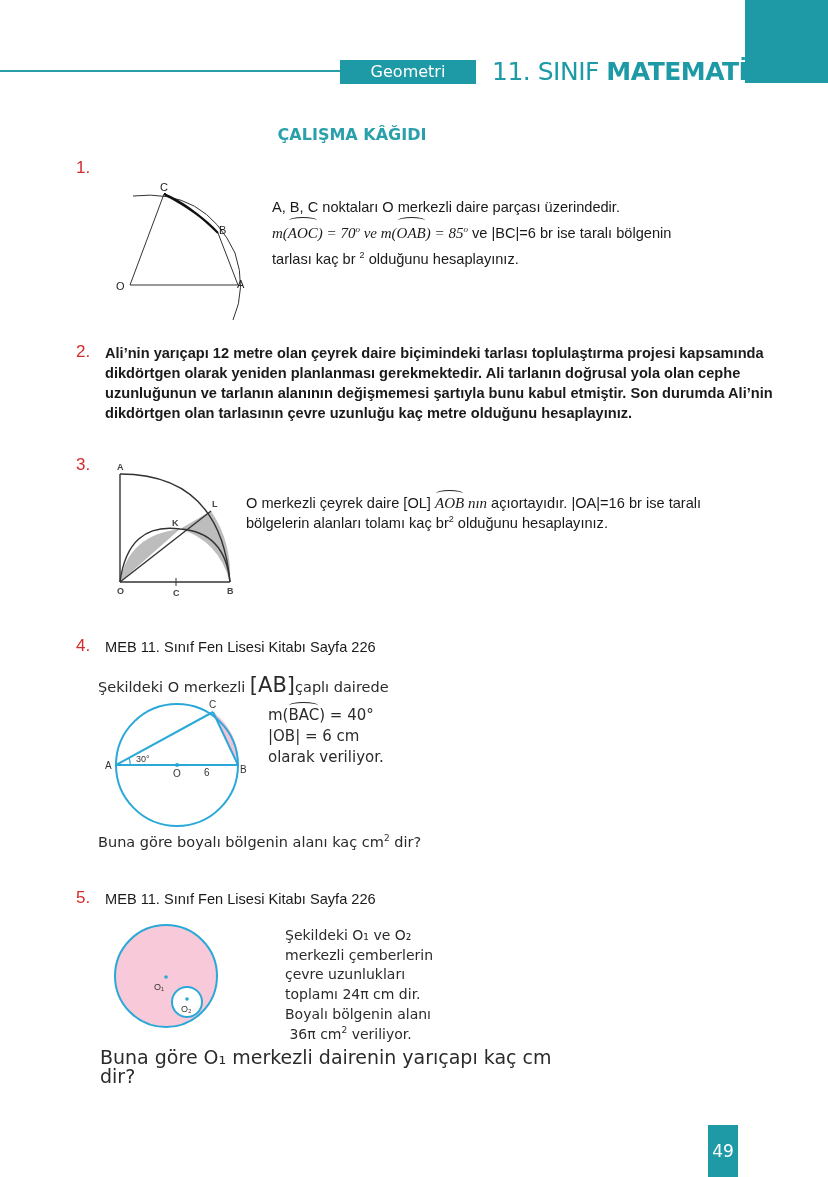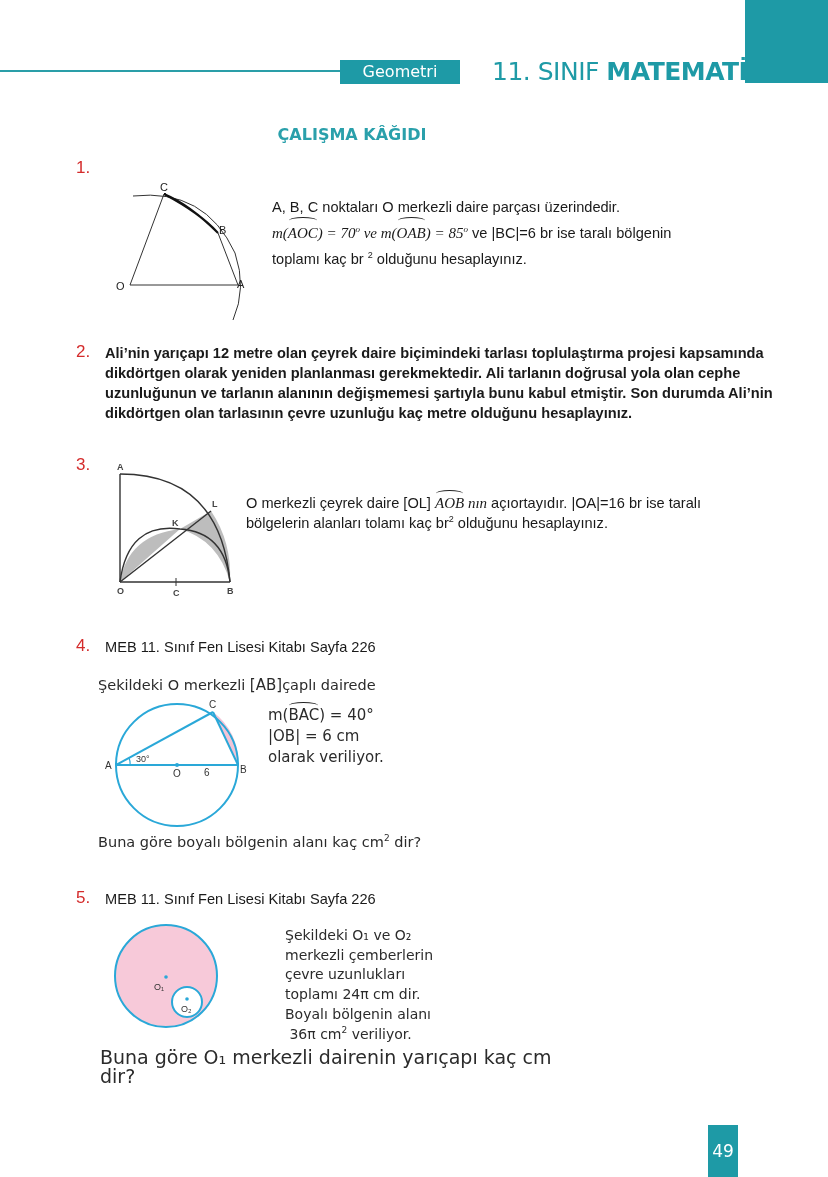--- a/index.html
+++ b/index.html
@@ -1,20 +1,20 @@
 <!DOCTYPE html>
 <html><head>
   <meta charset="utf-8">
   <style>
     * { margin: 0; padding: 0; box-sizing: border-box; }
     html, body { width: 828px; height: 1177px; background: #ffffff; overflow: hidden; }
     body { position: relative; font-family: "Liberation Sans", sans-serif; color: #1a1a1a; }
 
     .header-line { position: absolute; left: 0; top: 70px; width: 342px; height: 2px; background: #2a9ea8; }
-    .header-tag { position: absolute; left: 340px; top: 60px; width: 120px; height: 24px; background: #1e9aa6; color: #ffffff;
+    .header-tag { position: absolute; left: 340px; top: 60px; width: 136px; height: 24px; background: #1e9aa6; color: #ffffff;
       font-family: "DejaVu Sans", sans-serif; font-size: 16px; line-height: 24px; text-align: center; font-weight: normal; }
     .header-title { position: absolute; left: 492px; top: 56px; height: 32px; font-family: "DejaVu Sans", sans-serif;
       font-size: 25px; line-height: 32px; color: #1e9aa6; letter-spacing: -0.5px; white-space: nowrap; }
     .header-title .light { font-weight: normal; }
     .header-title .bold { font-weight: bold; }
     .corner-block { position: absolute; left: 745px; top: 0; width: 83px; height: 83px; background: #1e9aa6; }
 
     .sheet-title { position: absolute; left: 0; width: 696px; top: 125px; text-align: center; font-family: "DejaVu Sans", sans-serif;
       font-weight: bold; font-size: 16px; color: #2aa0ab; padding-left: 8px; }
 
@@ -54,21 +54,21 @@
   <text x="55" y="13" font-size="11" fill="#222">C</text>
   <text x="114" y="56" font-size="11" fill="#222">B</text>
   <text x="11" y="112" font-size="11" fill="#222">O</text>
   <text x="132" y="110" font-size="11" fill="#222">A</text>
 </svg>
 <div class="qtext" style="left:272px; top:194px; line-height:26px;">
   <div>A, B, C noktaları O merkezli daire parçası üzerindedir.</div>
   <div>
     <span class="math"><span>m(</span><span class="arc">AOC</span><span>) = 70</span><sup>o</sup><span> ve m(</span><span class="arc">OAB</span><span>) = 85</span><sup>o</sup></span><span> ve |BC|=6 br ise taralı bölgenin</span>
   </div>
-  <div><span>toplamı kaç br </span><sup>2</sup><span> olduğunu hesaplayınız.</span></div>
+  <div><span>tarlası kaç br </span><sup>2</sup><span> olduğunu hesaplayınız.</span></div>
 </div>
 
 <div class="qnum" style="left:76px; top:342px;">2.</div>
 <div class="qtext" style="left:105px; top:343px;font-weight:bold;">
   <div>Ali’nin yarıçapı 12 metre olan çeyrek daire biçimindeki tarlası toplulaştırma projesi kapsamında</div>
   <div>dikdörtgen olarak yeniden planlanması gerekmektedir. Ali tarlanın doğrusal yola olan cephe</div>
   <div>uzunluğunun ve tarlanın alanının değişmemesi şartıyla bunu kabul etmiştir. Son durumda Ali’nin</div>
   <div>dikdörtgen olan tarlasının çevre uzunluğu kaç metre olduğunu hesaplayınız.</div>
 </div>
 
@@ -96,21 +96,21 @@
   <text x="117" y="134" font-size="9" fill="#444" font-weight="bold">B</text>
 </svg>
 <div class="qtext" style="left:246px; top:493px;">
   <div><span>O merkezli çeyrek daire [OL] </span><span class="math"><span class="arc">AOB</span><span> nın</span></span><span> açıortayıdır. |OA|=16 br ise taralı</span></div>
   <div><span>bölgelerin alanları tolamı kaç br</span><sup>2</sup><span> olduğunu hesaplayınız.</span></div>
 </div>
 
 <div class="qnum" style="left:76px; top:636px;">4.</div>
 <div class="qtext" style="left:105px; top:637px;">MEB 11. Sınıf Fen Lisesi Kitabı Sayfa 226</div>
 <div class="qtext calibri" style="left:98px; top:675px; font-size:14.5px;">
-  <span>Şekildeki O merkezli </span><span style="font-size:15px;">[AB]</span><span>çaplı dairede</span>
+  <span>Şekildeki O merkezli </span><span style="font-size:21px;">[AB]</span><span>çaplı dairede</span>
 </div>
 <svg style="position:absolute; left:100px; top:695px;" width="170" height="135">
   <path d="M 113 17 L 138 70 A 61 61 0 0 0 113 17 Z" fill="#f2c4d6" stroke="none"></path>
   <circle cx="77" cy="70" r="61" fill="none" stroke="#2aa8d8" stroke-width="2"></circle>
   <line x1="16" y1="70" x2="138" y2="70" stroke="#2aa8d8" stroke-width="2"></line>
   <line x1="16" y1="70" x2="113" y2="17" stroke="#2aa8d8" stroke-width="2"></line>
   <line x1="113" y1="17" x2="138" y2="70" stroke="#2aa8d8" stroke-width="2"></line>
   <path d="M 30 70 A 14 14 0 0 0 29 63" fill="none" stroke="#2aa8d8" stroke-width="1.2"></path>
   <circle cx="77" cy="70" r="2" fill="#2aa8d8"></circle>
   <text x="5" y="74" font-size="10" fill="#333">A</text>

